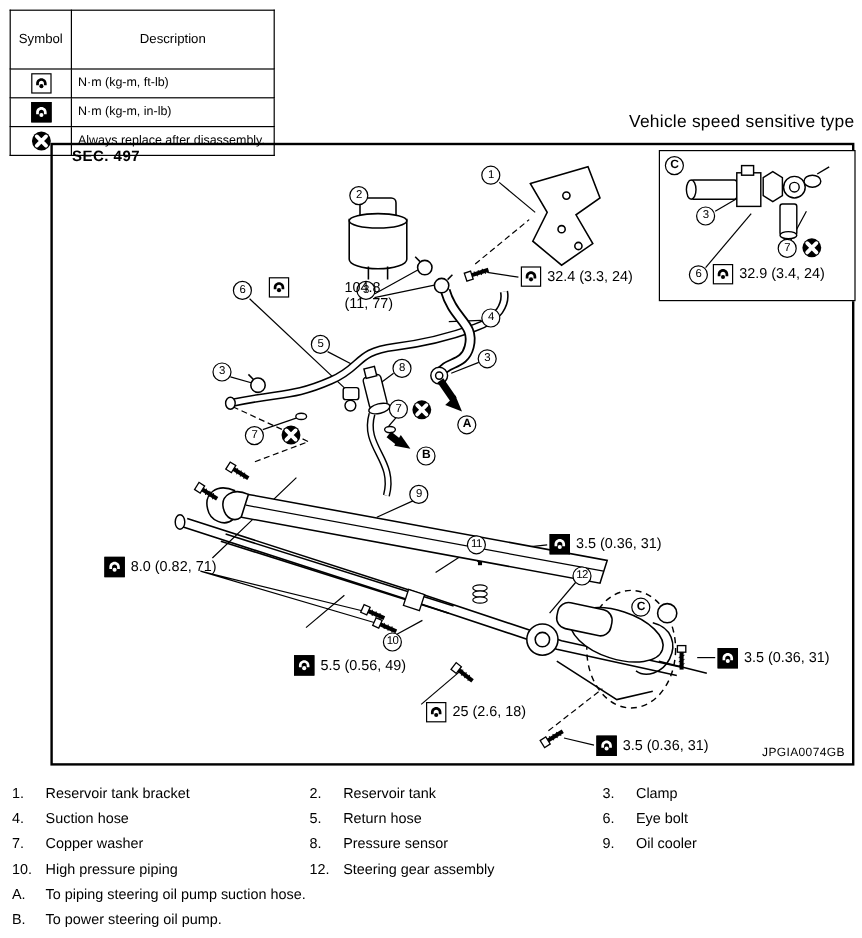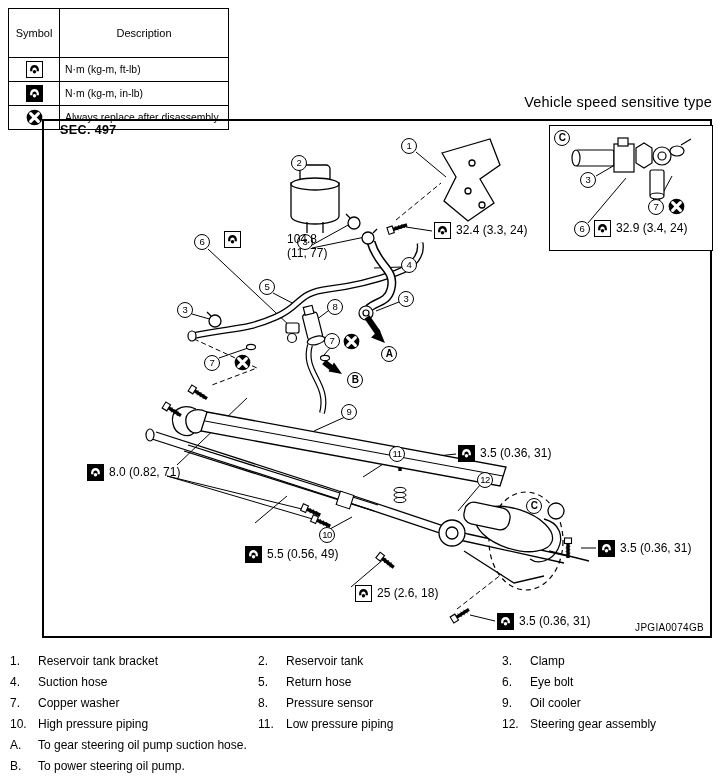--- a/index.html
+++ b/index.html
@@ -441,32 +441,28 @@
         </div>
       <div class="li">
           <span class="num">9.</span>
           <span>Oil cooler</span>
         </div>
       <div class="li">
           <span class="num">10.</span>
           <span>High pressure piping</span>
         </div>
       <div class="li">
-          <span class="num">11.</span>
-          <span>Low pressure piping</span>
-        </div>
-      <div class="li">
           <span class="num">12.</span>
           <span>Steering gear assembly</span>
         </div>
     </div>
     <div class="notes">
       <div class="note">
           <span class="num">A.</span>
-          <span>To gear steering oil pump suction hose.</span>
+          <span>To piping steering oil pump suction hose.</span>
         </div>
       <div class="note">
           <span class="num">B.</span>
           <span>To power steering oil pump.</span>
         </div>
     </div>
   </div>
 
 </div>
 

